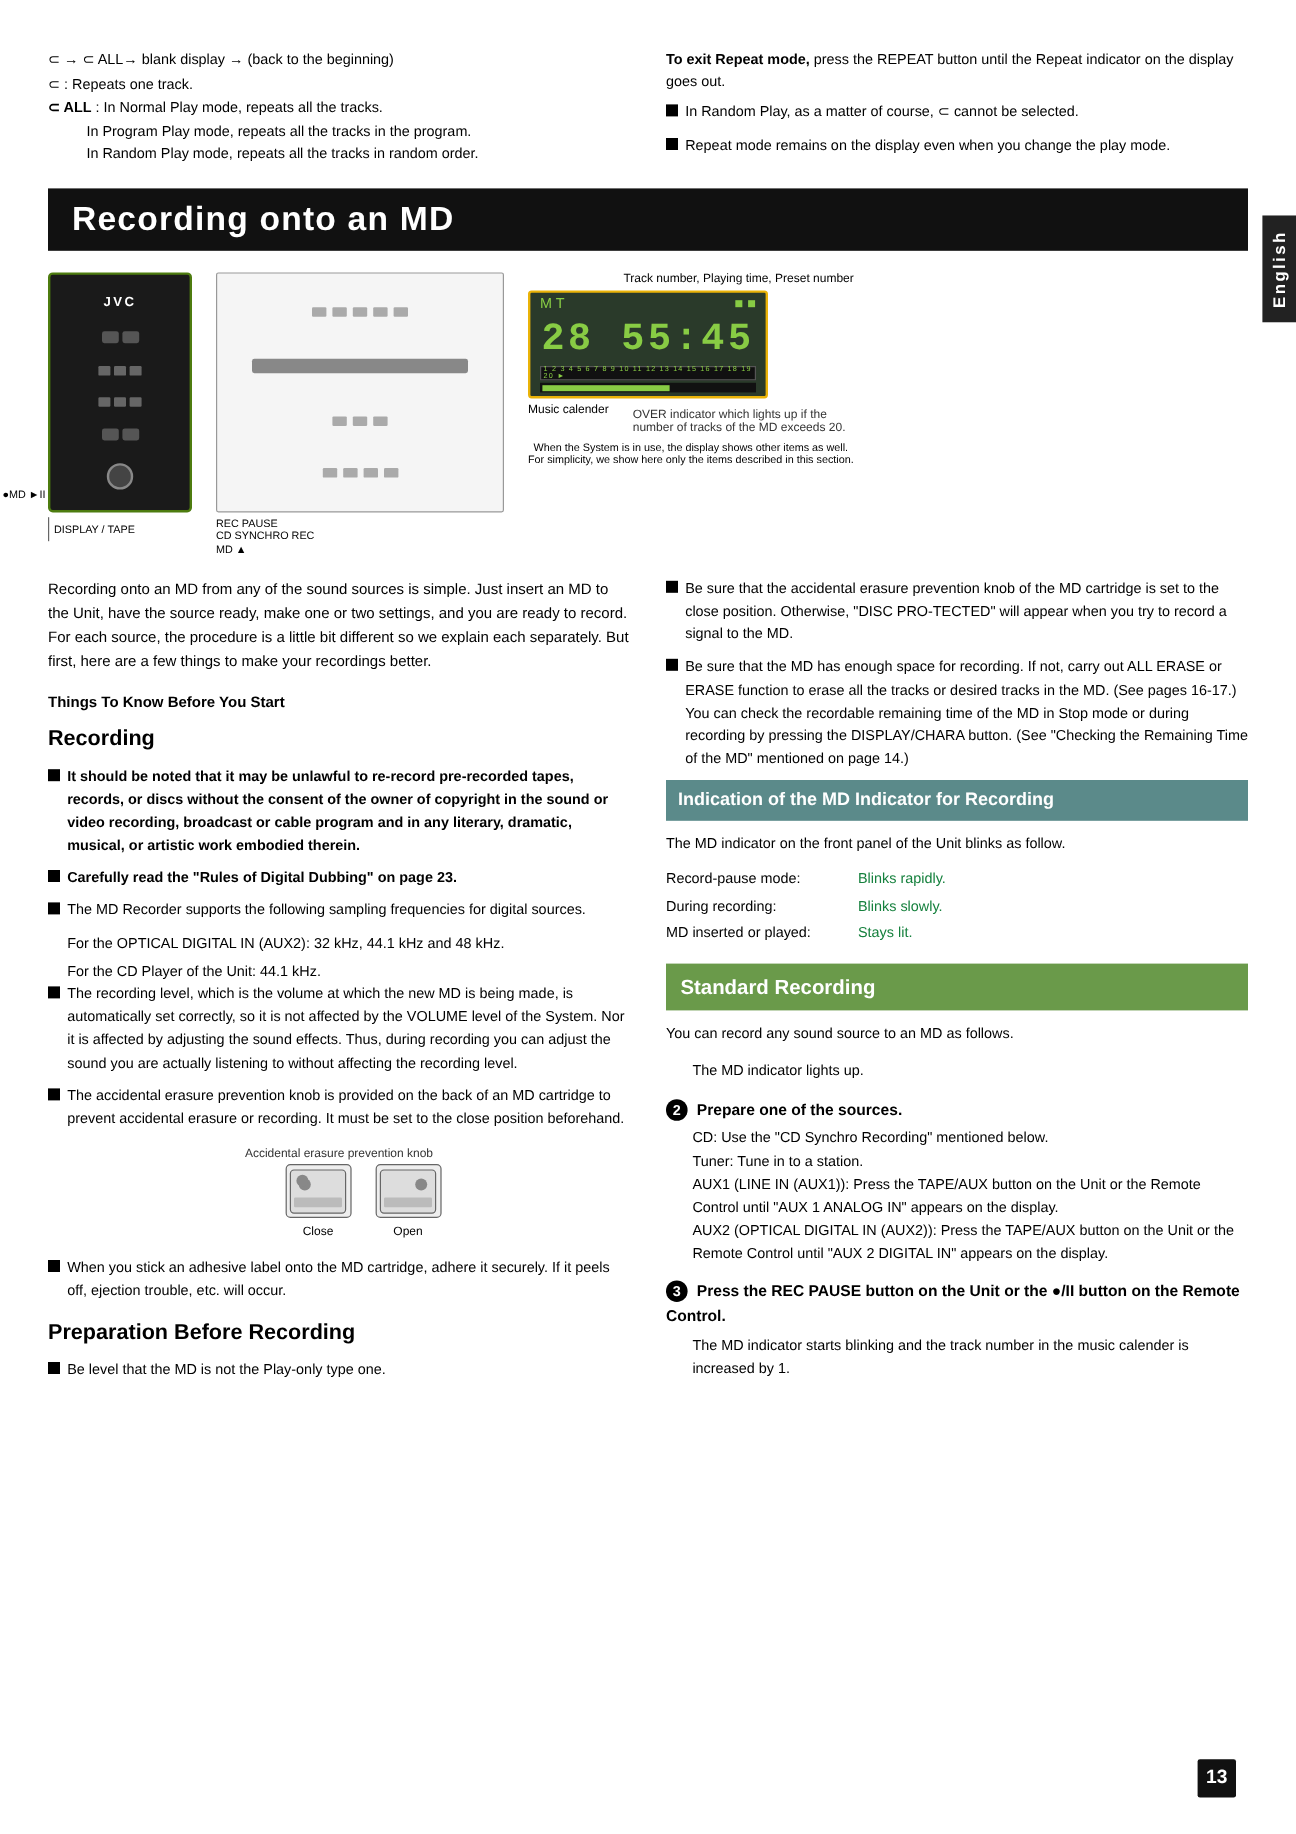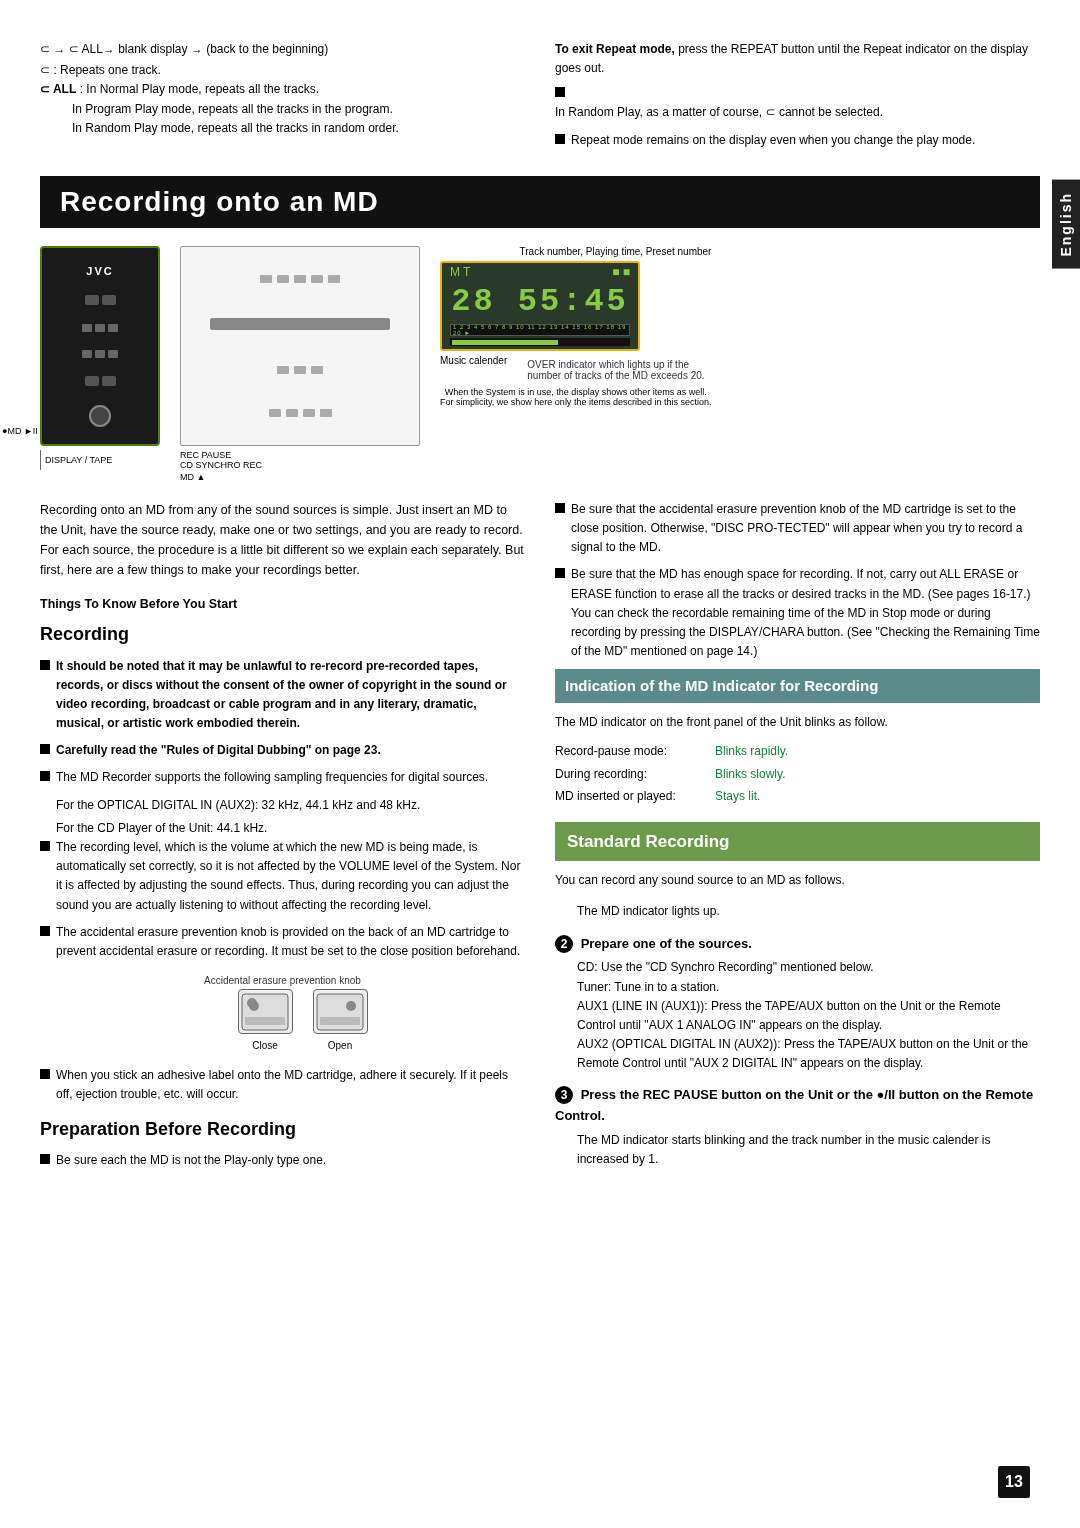--- a/index.html
+++ b/index.html
@@ -442,21 +442,21 @@
         <span>: In Normal Play mode, repeats all the tracks.</span>
       </div>
       <div style="margin-left:32px;">In Program Play mode, repeats all the tracks in the program.</div>
       <div style="margin-left:32px;">In Random Play mode, repeats all the tracks in random order.</div>
     </div>
     <div class="top-right">
       <div>
         <span style="font-weight:bold;">To exit Repeat mode,</span>
         <span>press the REPEAT button until the Repeat indicator on the display goes out.</span>
       </div>
-      <div class="bullet-item" style="margin-top:6px;flex-direction:column;">
+      <div class="bullet-item" style="margin-top:6px;">
         <div class="bullet-square"></div>
         <div>In Random Play, as a matter of course, ⊂ cannot be selected.</div>
       </div>
       <div class="bullet-item">
         <div class="bullet-square"></div>
         <div>Repeat mode remains on the display even when you change the play mode.</div>
       </div>
     </div>
   </div>
 
@@ -632,21 +632,21 @@
       </div>
 
       <div class="bullet-item">
         <div class="bullet-square"></div>
         <div class="bullet-text">When you stick an adhesive label onto the MD cartridge, adhere it securely. If it peels off, ejection trouble, etc. will occur.</div>
       </div>
 
       <div class="sub-section-title" style="margin-top:10px;">Preparation Before Recording</div>
       <div class="bullet-item">
         <div class="bullet-square"></div>
-        <div class="bullet-text">Be sure each the MD is not the Play-only type one.</div>
+        <div class="bullet-text">Be level that the MD is not the Play-only type one.</div>
       </div>
     </div>
 
     <div class="col-right">
 
       <div class="right-bullet">
         <div class="right-bullet-sq"></div>
         <div>Be sure that the accidental erasure prevention knob of the MD cartridge is set to the close position. Otherwise, "DISC PRO-TECTED" will appear when you try to record a signal to the MD.</div>
       </div>
 

